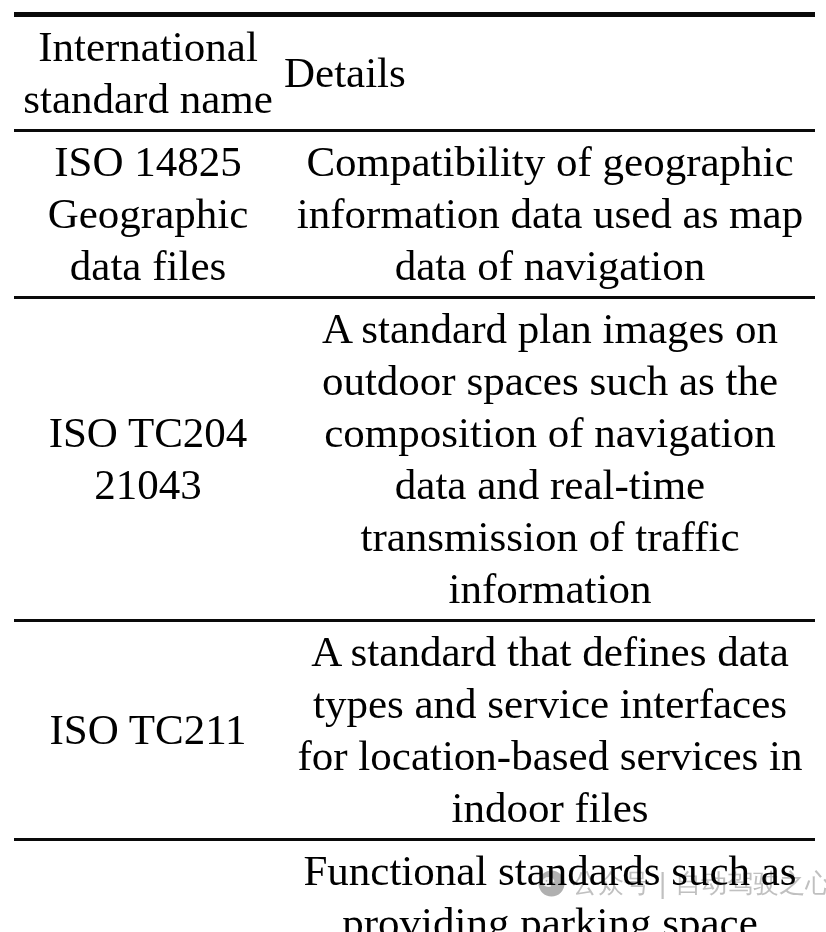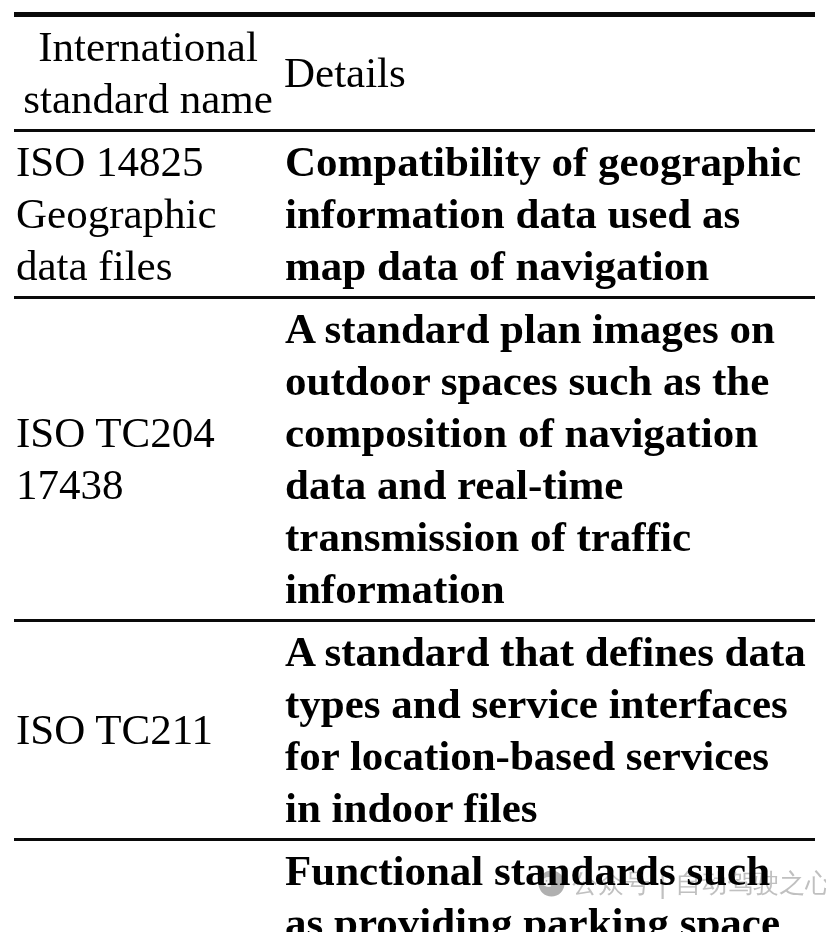--- a/index.html
+++ b/index.html
@@ -48,28 +48,28 @@
     white-space: pre-line;
   }
   th.h-details {
     text-align: left;
   }
 
   td {
     vertical-align: middle;
   }
   td.name-cell {
+    text-align: center;
     white-space: pre-line;
     padding: 4px 2px;
     font-family: Liberation Serif, serif;
   }
   td.details-cell {
-    text-align: left;
+    text-align: center;
     padding: 4px 0 4px 3px;
-    font-weight: bold;
   }
 
   
   .watermark {
     position: absolute;
     left: 538px;
     top: 866px;
     display: flex;
     align-items: center;
     gap: 7px;
@@ -116,21 +116,21 @@
     </thead>
     <tbody>
       <tr class="data-row">
         <td class="name-cell">ISO 14825
 Geographic
 data files</td>
         <td class="details-cell">Compatibility of geographic information data used as map data of navigation</td>
       </tr>
       <tr class="data-row">
         <td class="name-cell">ISO TC204
-17438</td>
+21043</td>
         <td class="details-cell">A standard plan images on outdoor spaces such as the composition of navigation data and real-time transmission of traffic information</td>
       </tr>
       <tr class="data-row">
         <td class="name-cell">ISO TC211</td>
         <td class="details-cell">A standard that defines data types and service interfaces for location-based services in indoor files</td>
       </tr>
       <tr class="data-row">
         <td class="name-cell">ISO/DIS
 10554 APS</td>
         <td class="details-cell">Functional standards such as providing parking space images and parking trajectories for light vehicles (pickup truck, minivan, two-wheeled vehicle).</td>

